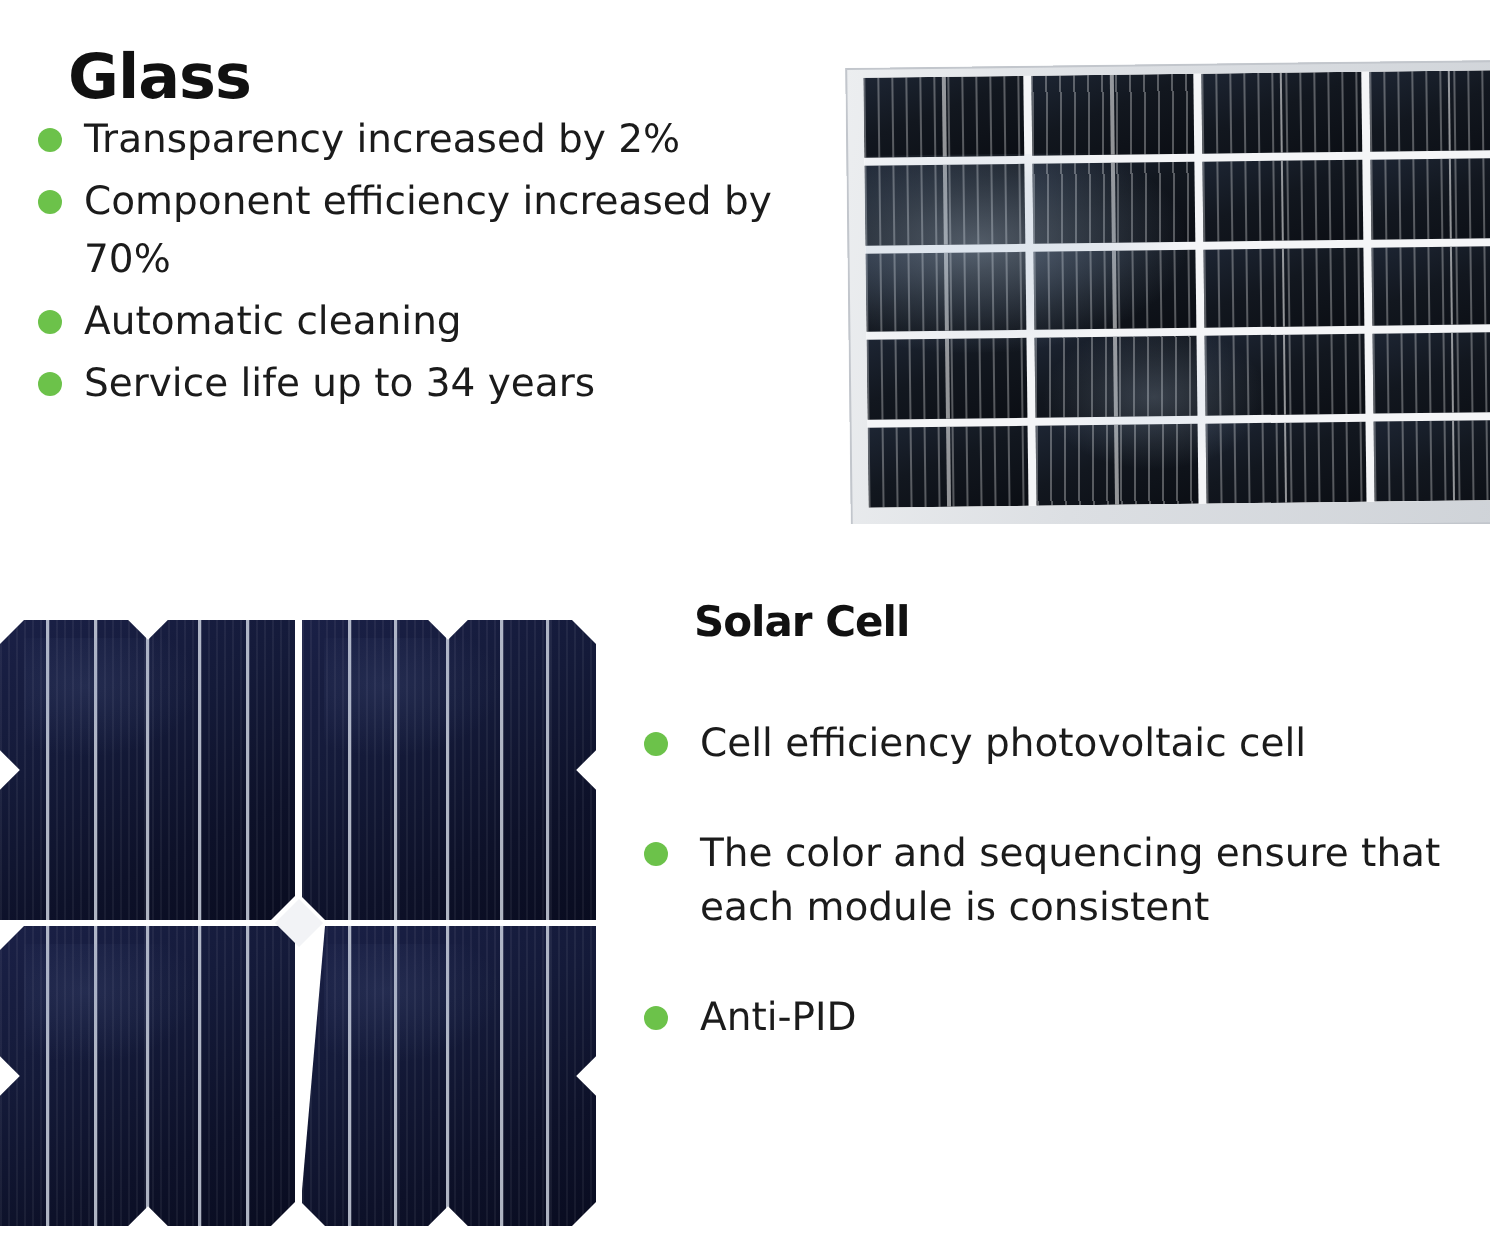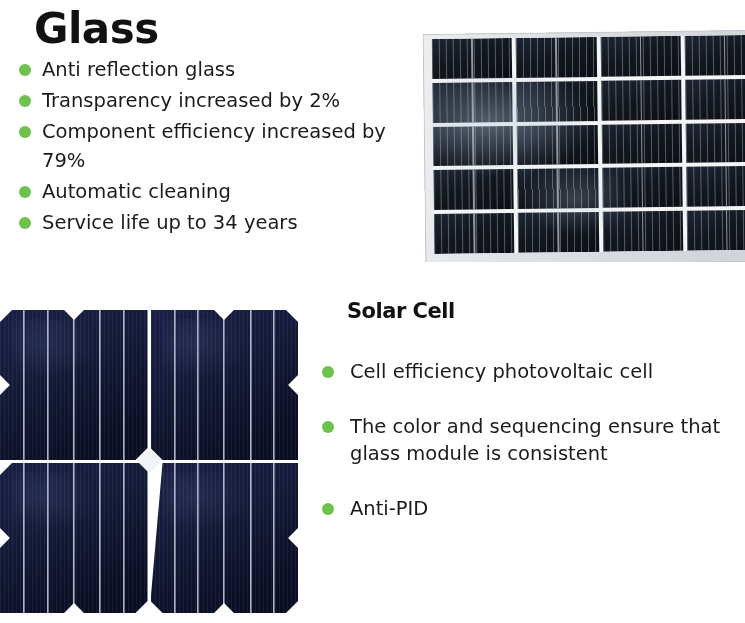--- a/index.html
+++ b/index.html
@@ -27,22 +27,22 @@
     position: absolute;
     font-family: "DejaVu Sans", "Liberation Sans", sans-serif;
     font-weight: 700;
     color: #111111;
     letter-spacing: -0.5px;
     line-height: 1;
     white-space: nowrap;
   }
   #glass-heading {
     left: 34px;
-    top: 8px;
-    font-size: 42px;
+    top: 24px;
+    font-size: 31px;
   }
   #solarcell-heading {
     left: 347px;
     top: 301px;
     font-size: 21px;
   }
 
   
   .bullet-list {
     position: absolute;
@@ -289,29 +289,25 @@
 </head>
 <body>
 
 <div class="page">
 
   <div class="heading" id="glass-heading">Glass</div>
 
   <ul class="bullet-list" id="glass-list">
     <li class="bullet-item">
       <span class="bullet-dot"></span>
-      <span class="bullet-text">Anti reflection glass</span>
-    </li>
-    <li class="bullet-item">
-      <span class="bullet-dot"></span>
       <span class="bullet-text">Transparency increased by 2%</span>
     </li>
     <li class="bullet-item">
       <span class="bullet-dot"></span>
-      <span class="bullet-text">Component efficiency increased by 79%</span>
+      <span class="bullet-text">Component efficiency increased by 70%</span>
     </li>
     <li class="bullet-item">
       <span class="bullet-dot"></span>
       <span class="bullet-text">Automatic cleaning</span>
     </li>
     <li class="bullet-item">
       <span class="bullet-dot"></span>
       <span class="bullet-text">Service life up to 34 years</span>
     </li>
   </ul>
@@ -379,21 +375,21 @@
 
   <div class="heading" id="solarcell-heading">Solar Cell</div>
 
   <ul class="bullet-list" id="solarcell-list">
     <li class="bullet-item">
       <span class="bullet-dot"></span>
       <span class="bullet-text">Cell efficiency photovoltaic cell</span>
     </li>
     <li class="bullet-item">
       <span class="bullet-dot"></span>
-      <span class="bullet-text">The color and sequencing ensure that glass module is consistent</span>
+      <span class="bullet-text">The color and sequencing ensure that each module is consistent</span>
     </li>
     <li class="bullet-item">
       <span class="bullet-dot"></span>
       <span class="bullet-text"> Anti-PID</span>
     </li>
   </ul>
 
 </div>
 
 </body></html>

